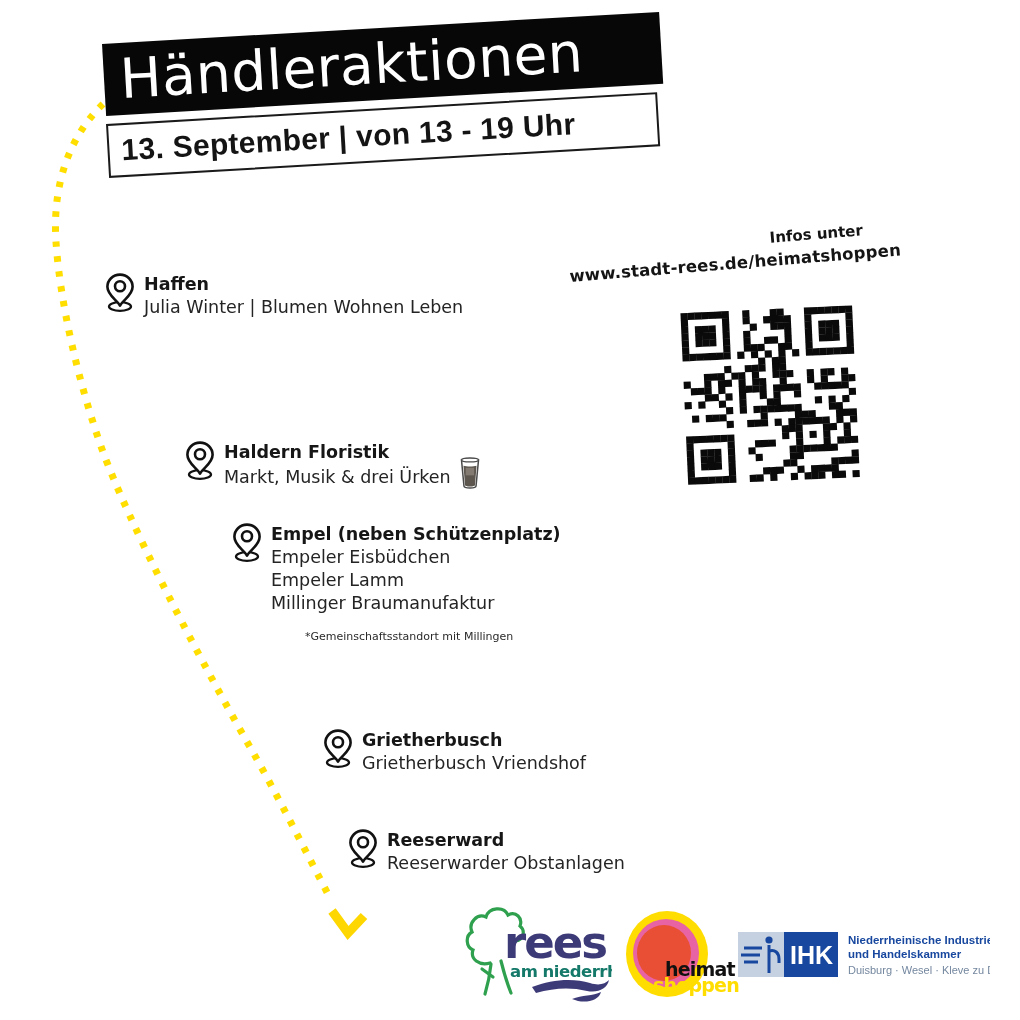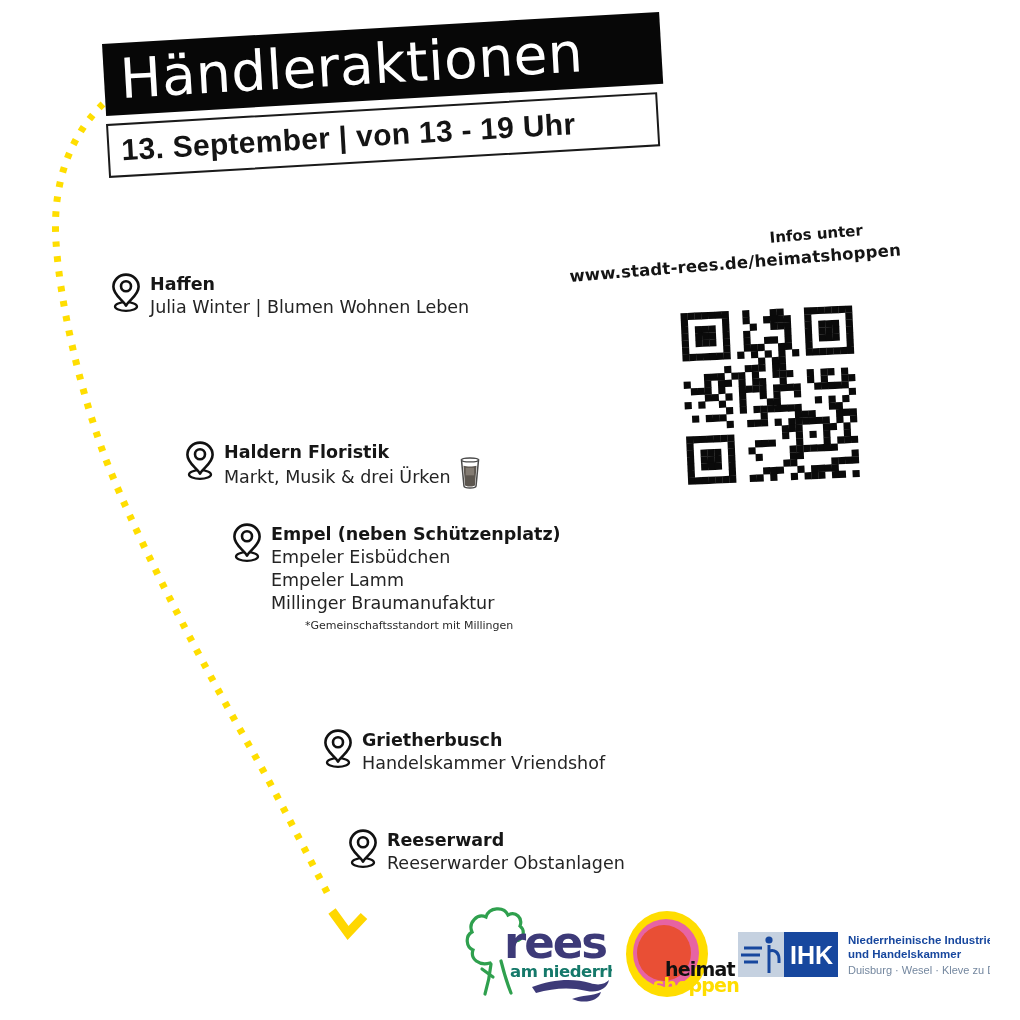--- a/index.html
+++ b/index.html
@@ -29,21 +29,21 @@
   }
   .infos-l1{font-size:15px;padding-right:4px;}
   .infos-l2{font-size:16.5px;margin-top:4px;letter-spacing:0.2px;white-space:nowrap;}
   .qr{position:absolute;left:676px;top:301px;width:188px;height:188px;transform:rotate(-2.6deg);}
   
   .loc{position:absolute;display:flex;gap:7px;align-items:flex-start;}
   .loc .pin{width:34px;height:40px;flex:none;}
   .loc-text{padding-top:1px;}
   .loc-name{font-weight:bold;font-size:17.5px;line-height:23px;color:#161616;white-space:nowrap;}
   .loc-line{font-size:17.5px;line-height:23px;color:#242424;white-space:nowrap;display:flex;align-items:center;gap:6px;}
-  .loc-note{font-size:11px;line-height:15px;color:#2a2a2a;margin-left:34px;margin-top:3px;white-space:nowrap;}
+  .loc-note{font-size:11px;line-height:15px;color:#2a2a2a;margin-left:34px;margin-top:14px;white-space:nowrap;}
   .glass{width:26px;height:34px;margin-top:-8px;}
   
   .route{position:absolute;left:0;top:0;pointer-events:none;}
   
   .logo{position:absolute;}
 </style>
 </head>
 <body>
 
 <div class="poster">
@@ -361,21 +361,21 @@
           <rect x="17" y="24" width="1.04" height="1.04"></rect>
           <rect x="18" y="24" width="1.04" height="1.04"></rect>
           <rect x="19" y="24" width="1.04" height="1.04"></rect>
           <rect x="21" y="24" width="1.04" height="1.04"></rect>
           <rect x="22" y="24" width="1.04" height="1.04"></rect>
           <rect x="24" y="24" width="1.04" height="1.04"></rect>
         </g>
     </svg>
   </div>
 
-  <div class="loc" style="left:109px;top:272px">
+  <div class="loc" style="left:103px;top:272px">
     <svg class="pin" viewBox="0 0 34 40">
         <use href="#pin-shape"></use>
       </svg>
     <div class="loc-text">
       <div class="loc-name">Haffen</div>
       <div class="loc-line">Julia Winter | Blumen Wohnen Leben</div>
     </div>
   </div>
 
 
@@ -410,21 +410,21 @@
     </div>
   </div>
 
 
   <div class="loc" style="left:321px;top:728px">
     <svg class="pin" viewBox="0 0 34 40">
         <use href="#pin-shape"></use>
       </svg>
     <div class="loc-text">
       <div class="loc-name">Grietherbusch</div>
-      <div class="loc-line">Handelskammer Vriendshof</div>
+      <div class="loc-line">Grietherbusch Vriendshof</div>
     </div>
   </div>
 
   <div class="loc" style="left:346px;top:828px">
     <svg class="pin" viewBox="0 0 34 40">
         <use href="#pin-shape"></use>
       </svg>
     <div class="loc-text">
       <div class="loc-name">Reeserward</div>
       <div class="loc-line">Reeserwarder Obstanlagen</div>

